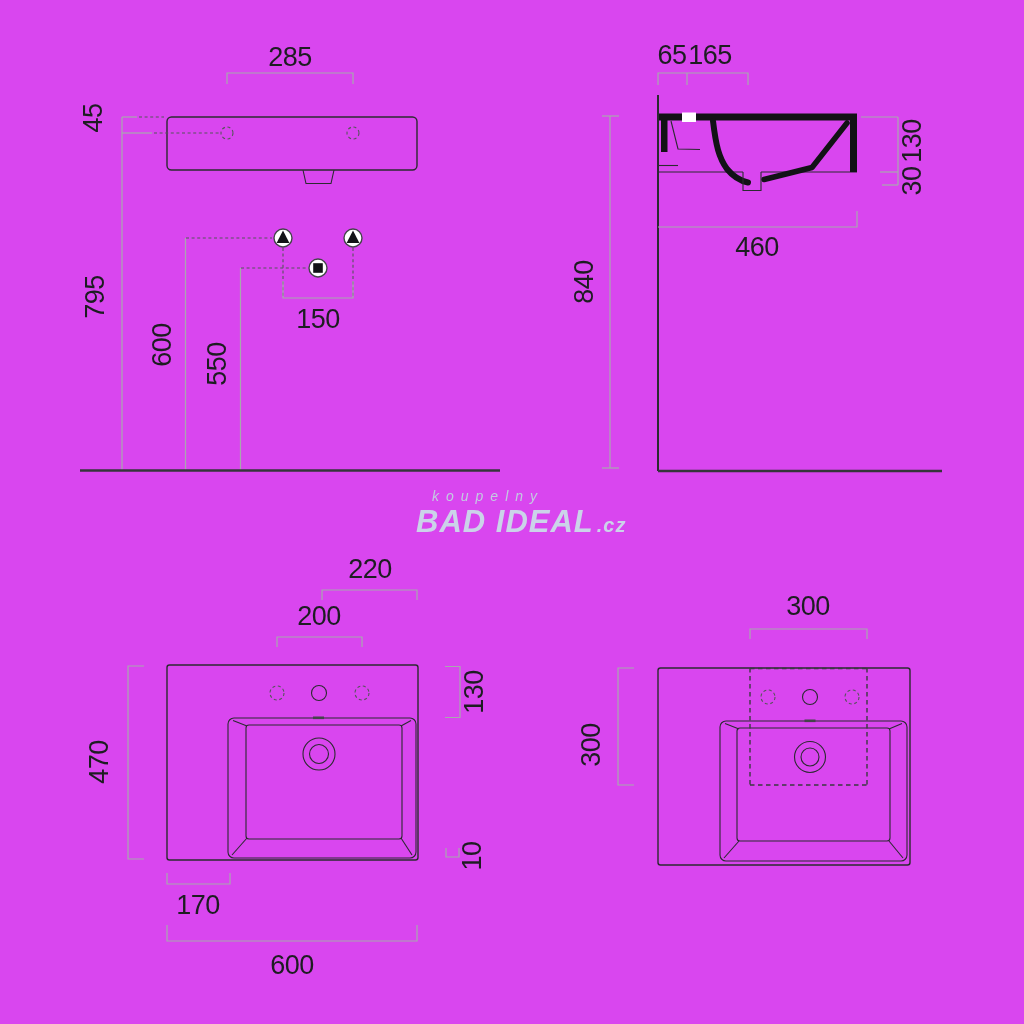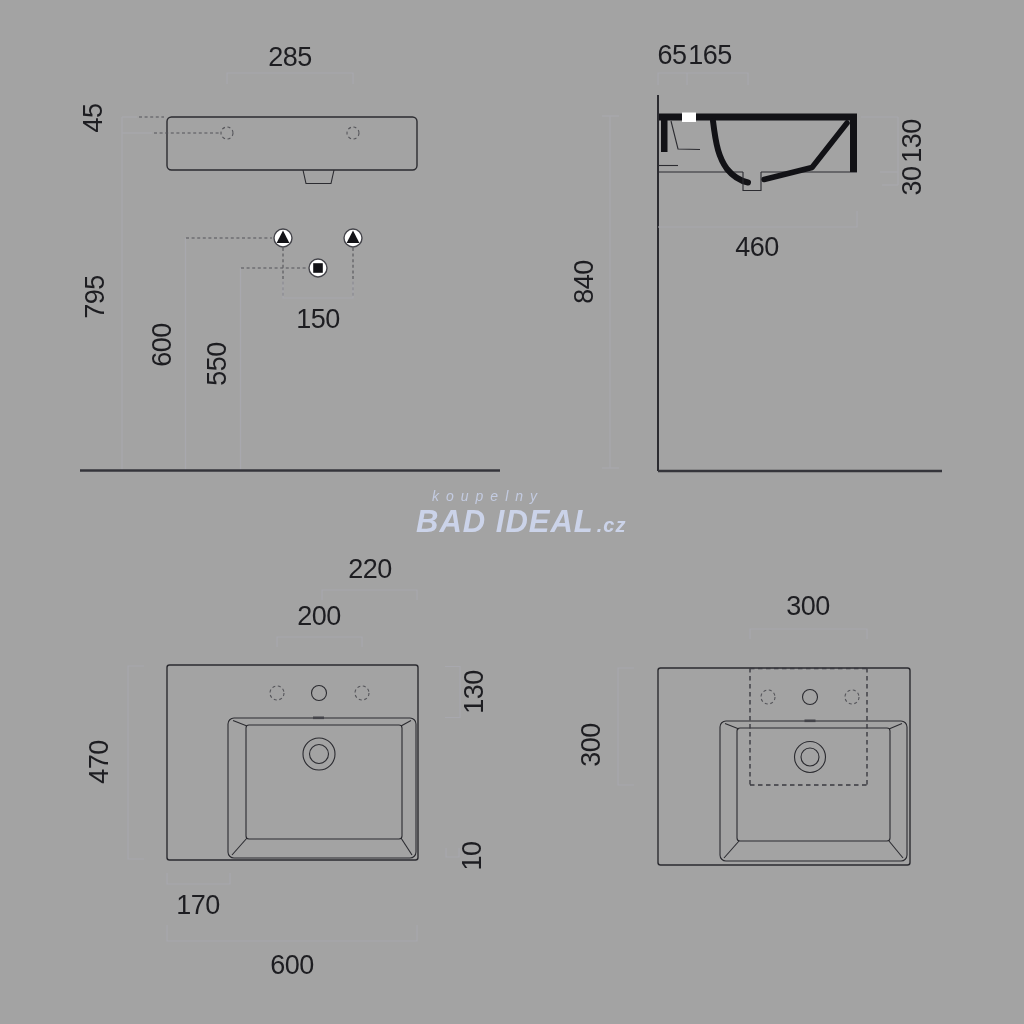--- a/index.html
+++ b/index.html
@@ -1,16 +1,16 @@
 <!DOCTYPE html>
 <html><head>
 <meta charset="utf-8">
 <style>
   html,body{margin:0;padding:0;background:#ffffff;}
-  .canvas{position:relative;width:1024px;height:1024px;background:#a3a3a3;overflow:hidden;}
+  .canvas{position:relative;width:1024px;height:1024px;background:#d946ef;overflow:hidden;}
   svg{position:absolute;inset:0;}
   .dim{font-family:"Liberation Sans",sans-serif;font-size:27px;fill:#1d1d21;letter-spacing:-0.5px;}
   .thin{stroke:#2b2b30;stroke-width:1.4;fill:none;}
   .thin2{stroke:#2b2b30;stroke-width:1.1;fill:none;}
   .dimline{stroke:#a8a8ae;stroke-width:1.2;fill:none;}
   .dash{stroke:#55555a;stroke-width:1.1;fill:none;stroke-dasharray:3,2.6;}
   .cutdash{stroke:#3a3a40;stroke-width:1.4;fill:none;stroke-dasharray:4.5,3.5;}
   .floor{stroke:#35353b;stroke-width:2.4;fill:none;}
   .black{fill:#121216;}
   .tcurve{stroke:#121216;fill:none;}

